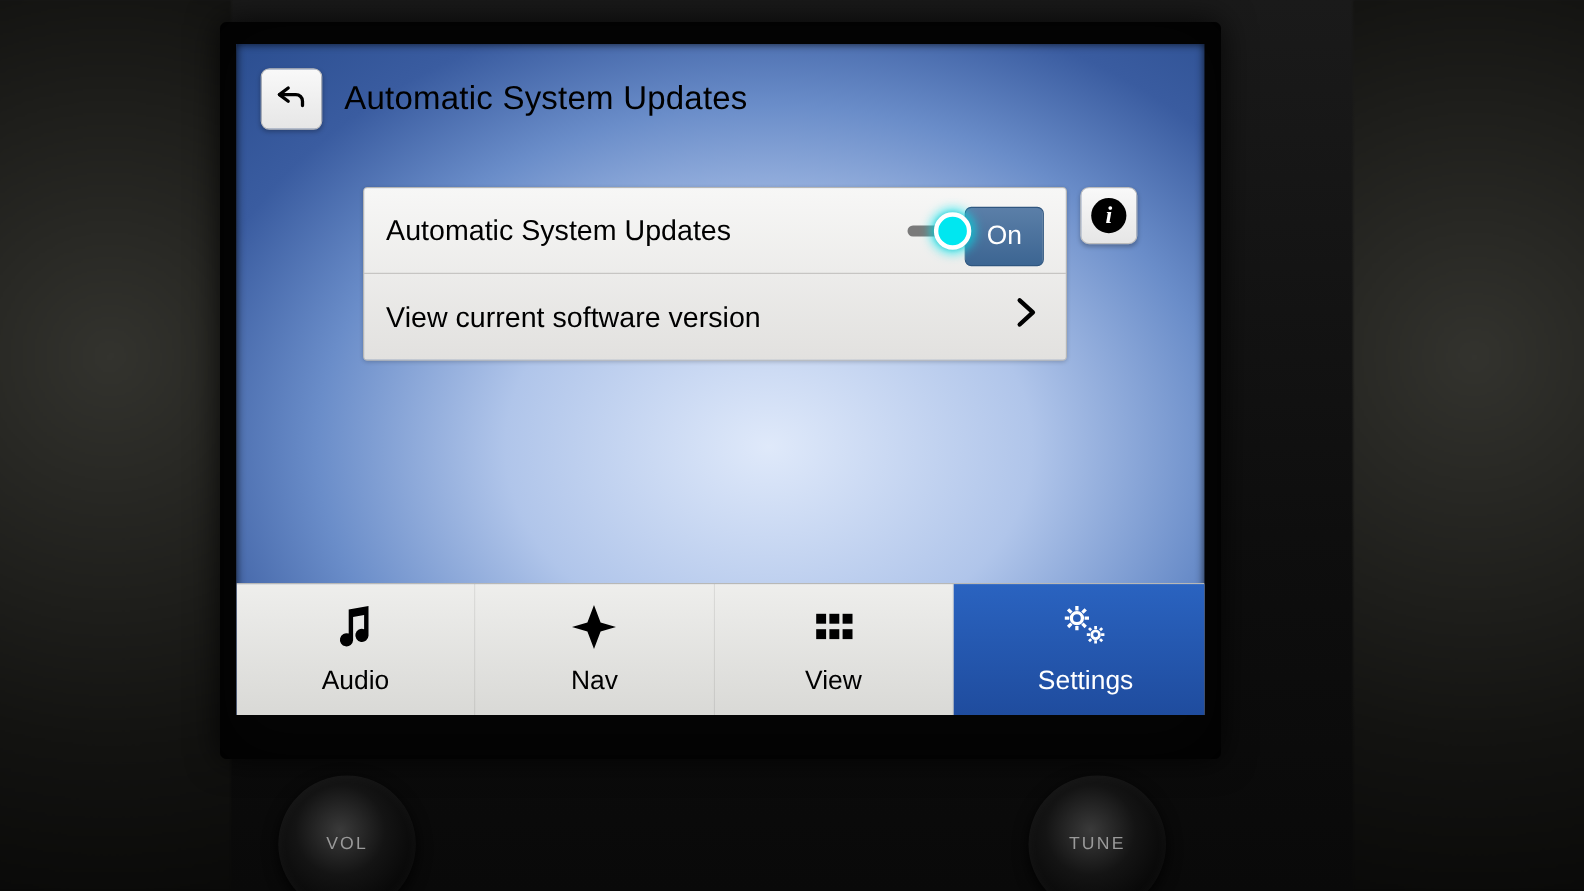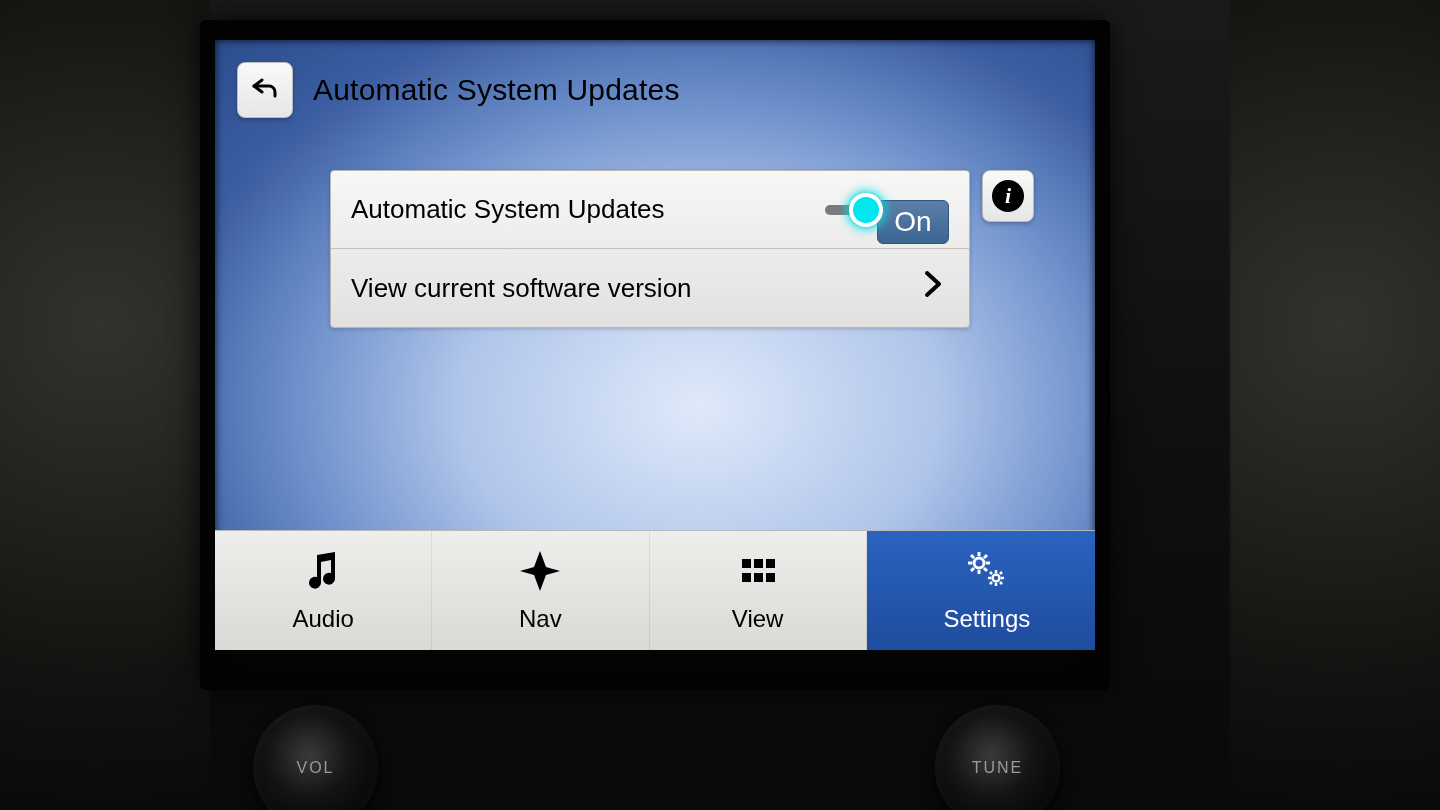--- a/index.html
+++ b/index.html
@@ -75,27 +75,27 @@
   }
   .toggle-knob {
     width:34px; height:34px; border-radius:50%;
     background:#00e7f0;
     border:4px solid #ffffff;
     box-shadow:0 0 10px 3px rgba(0,231,240,.8), 0 0 4px rgba(0,0,0,.3);
     position:absolute; left:24px; top:50%; transform:translateY(-50%);
     z-index:2;
   }
   .toggle-on {
-    width:72px; height:44px;
+    width:72px; height:54px;
     background:linear-gradient(180deg,#5b7fa8,#3c6592);
     border:1px solid #2f567f;
     border-radius:6px;
-    color:#fff; font-size:28px;
-    display:flex; align-items:center; justify-content:center;
-    position:absolute; right:0; top:12px;
+    color:#fff; font-size:24px;
+    display:flex; align-items:center; justify-content:center;
+    position:absolute; right:0; top:0;
   }
 
   .info-btn {
     position:absolute; top:130px; left:767px;
     width:52px; height:52px;
     background:linear-gradient(180deg,#f9f9f9,#e6e6e6);
     border:1px solid #bcbcbc; border-radius:8px;
     display:flex; align-items:center; justify-content:center;
     box-shadow:0 2px 4px rgba(0,0,0,.25);
     cursor:pointer;

